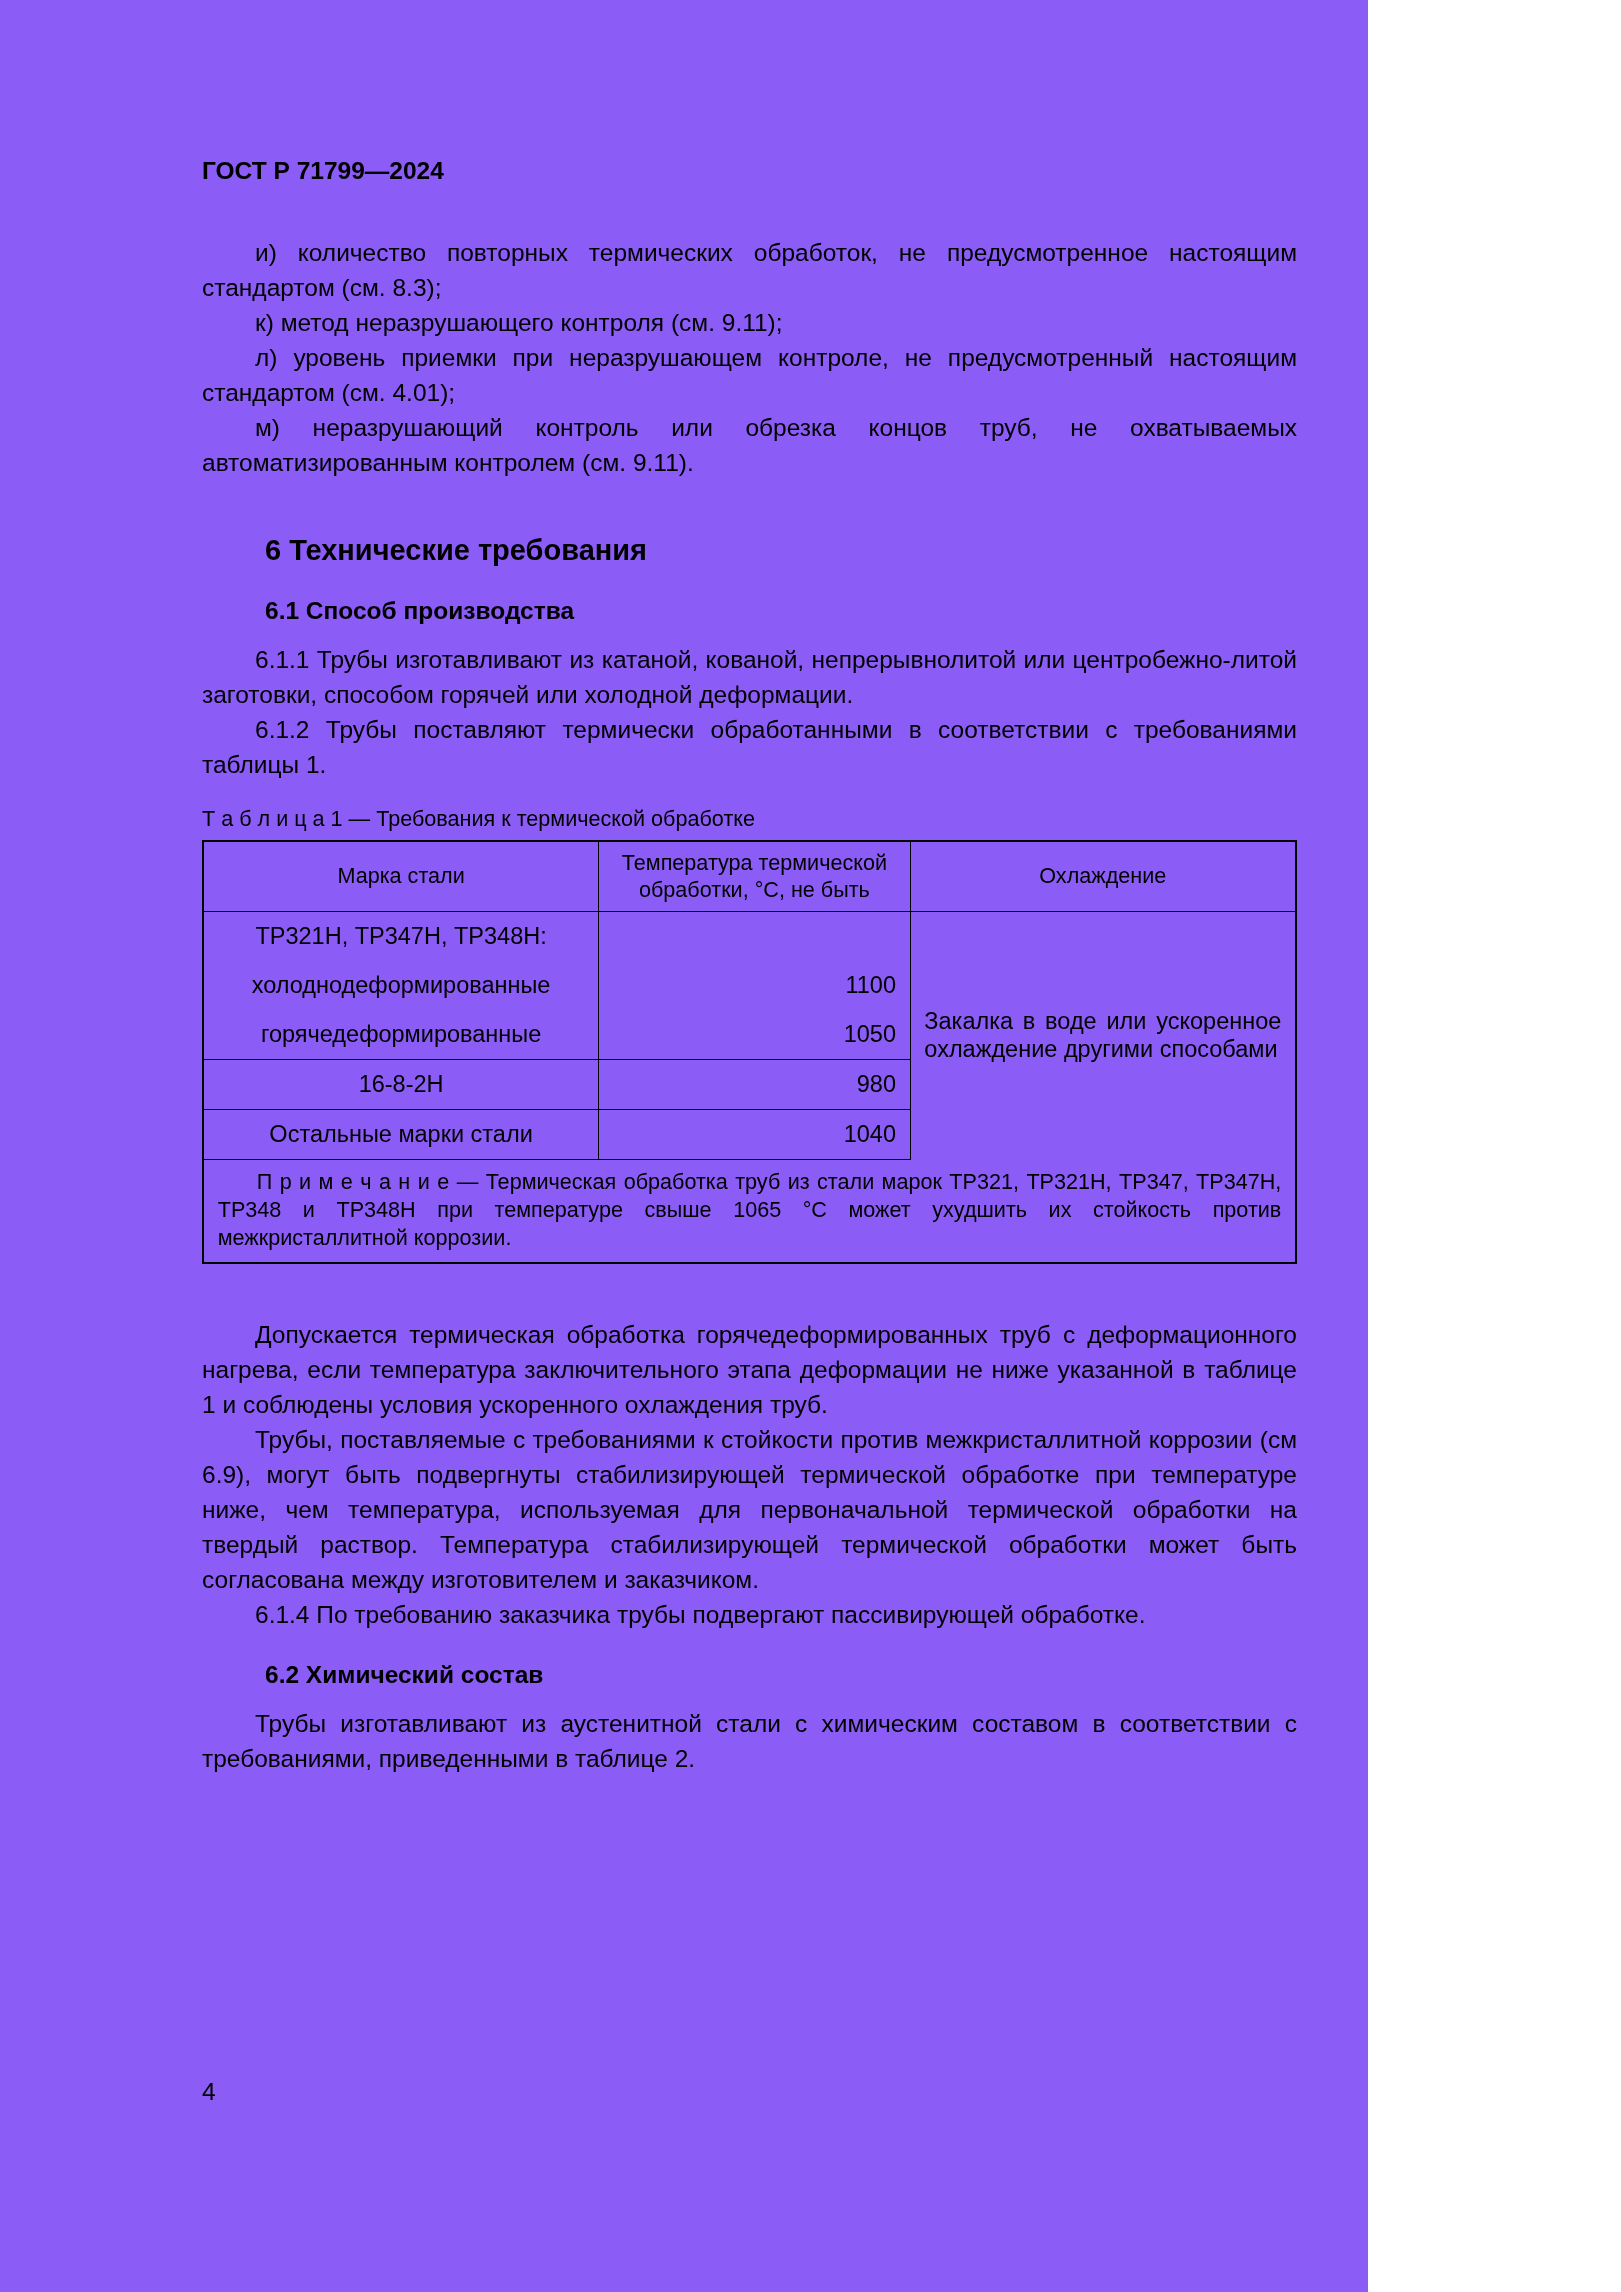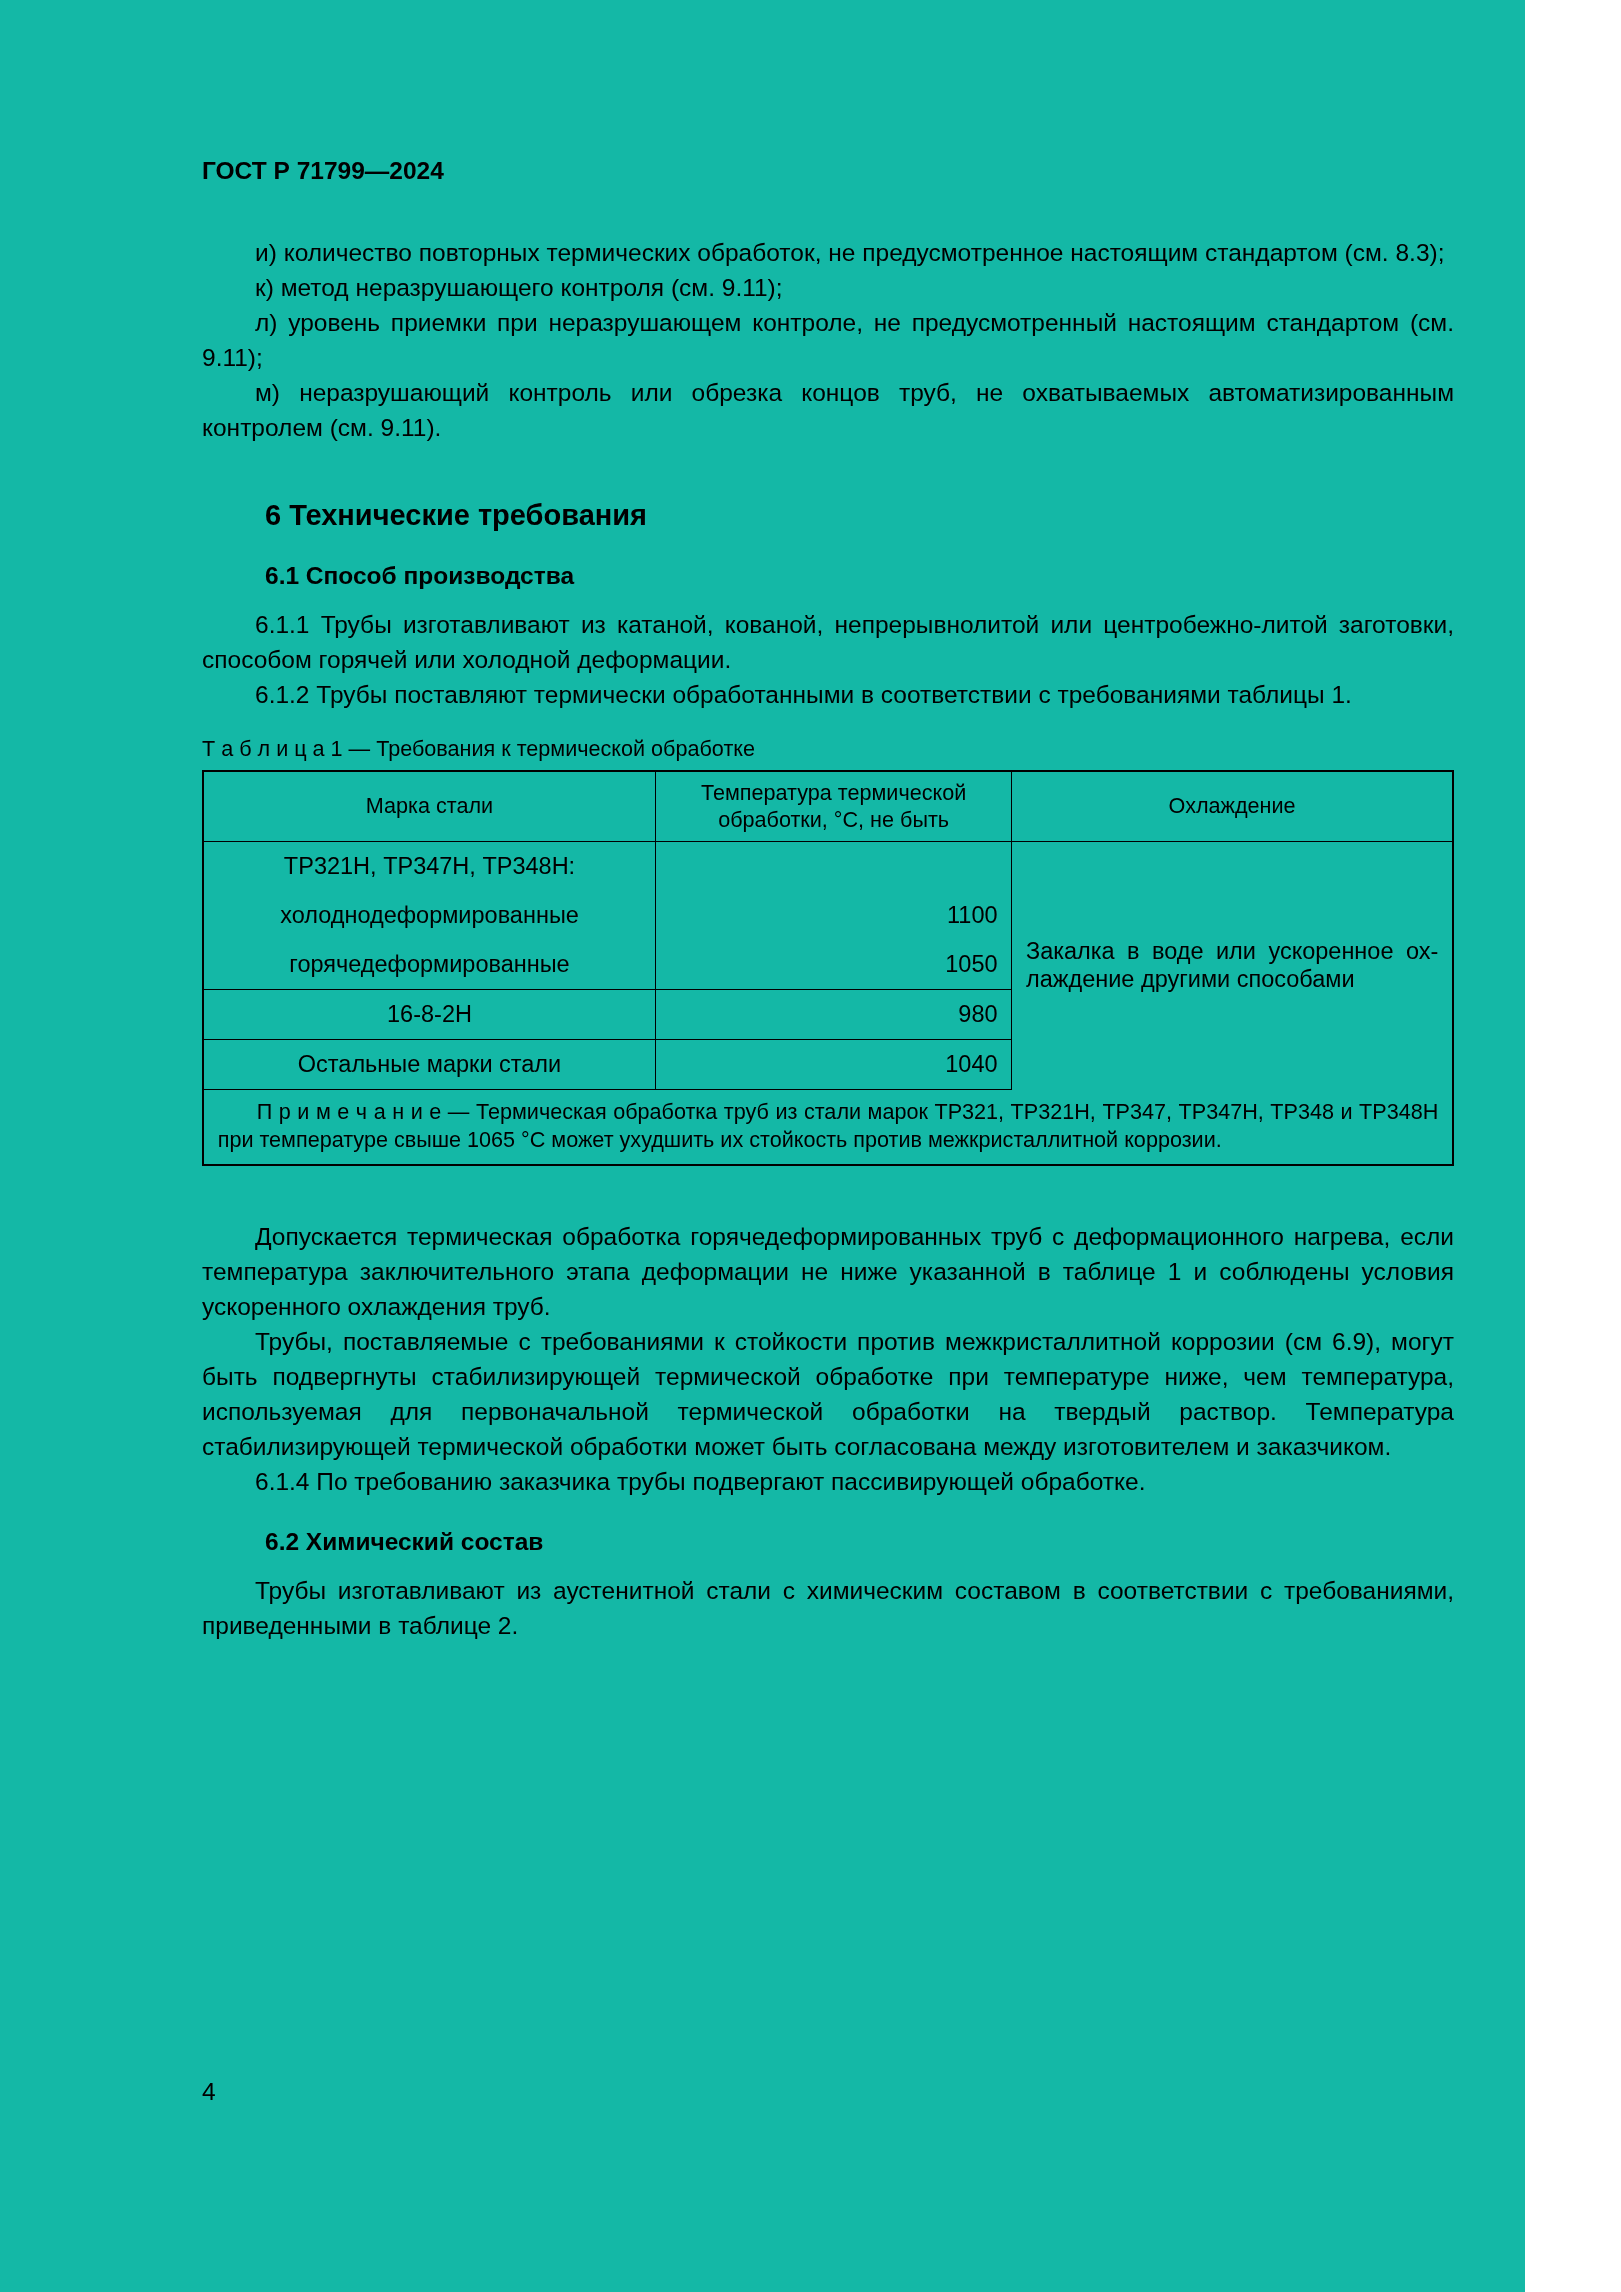--- a/index.html
+++ b/index.html
@@ -5,25 +5,25 @@
   html, body { margin: 0; padding: 0; }
   body {
     width: 1621px;
     height: 2293px;
     background: #ffffff;
     color: #000000;
     font-family: "Liberation Sans", sans-serif;
   }
   .page {
     position: relative;
-    width: 1525px;
+    width: 1368px;
     height: 2293px;
     box-sizing: border-box;
     padding: 159px 71px 0 202px;
-    background: #14b8a6;
+    background: #8b5cf6;
   }
   .doc-header {
     font-size: 24.5px;
     font-weight: bold;
     line-height: 24.5px;
     margin-bottom: 51px;
   }
   .body-p {
     margin: 0;
     font-size: 24.5px;
@@ -99,21 +99,21 @@
 </style>
 </head>
 <body>
 
 <div class="page">
 
   <div class="doc-header">ГОСТ Р 71799—2024</div>
 
   <p class="body-p">и) количество повторных термических обработок, не предусмотренное настоящим стандартом (см. 8.3);</p>
   <p class="body-p">к) метод неразрушающего контроля (см. 9.11);</p>
-  <p class="body-p">л) уровень приемки при неразрушающем контроле, не предусмотренный настоящим стандартом (см. 9.11);</p>
+  <p class="body-p">л) уровень приемки при неразрушающем контроле, не предусмотренный настоящим стандартом (см. 4.01);</p>
   <p class="body-p">м) неразрушающий контроль или обрезка концов труб, не охватываемых автоматизированным контролем (см. 9.11).</p>
 
   <div class="sec-title">6 Технические требования</div>
 
   <div class="sub-title">6.1 Способ производства</div>
 
   <p class="body-p">6.1.1 Трубы изготавливают из катаной, кованой, непрерывнолитой или центробежно-литой заготовки, способом горячей или холодной деформации.</p>
   <p class="body-p">6.1.2 Трубы поставляют термически обработанными в соответствии с требованиями таблицы 1.</p>
 
   <div class="tbl-caption">Т а б л и ц а  1 — Требования к термической обработке</div>

